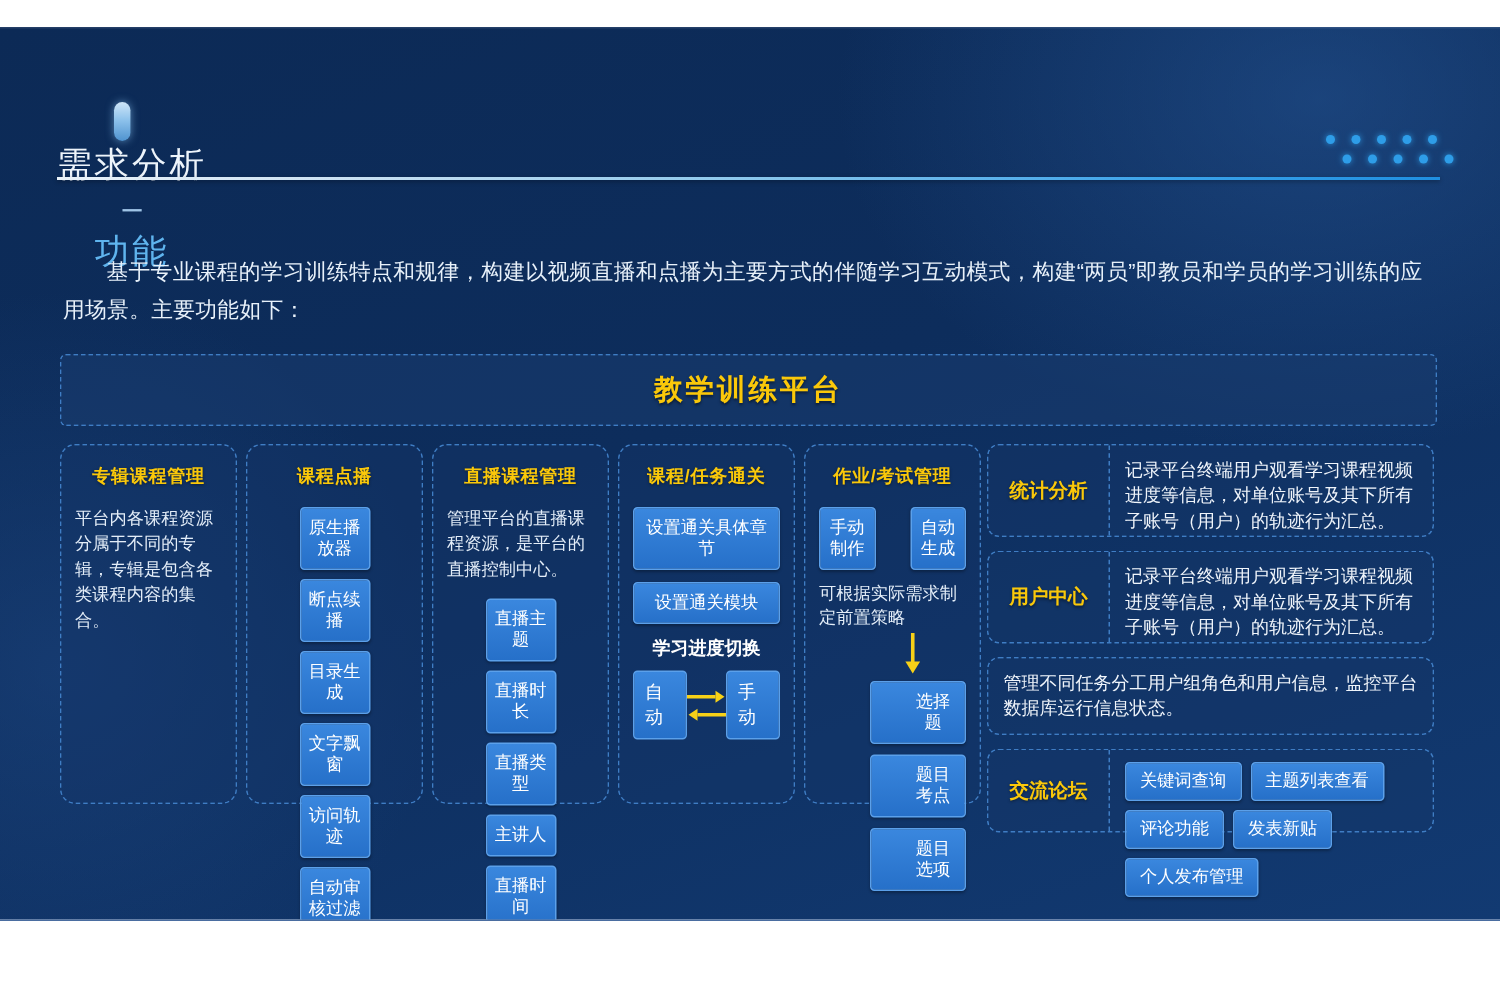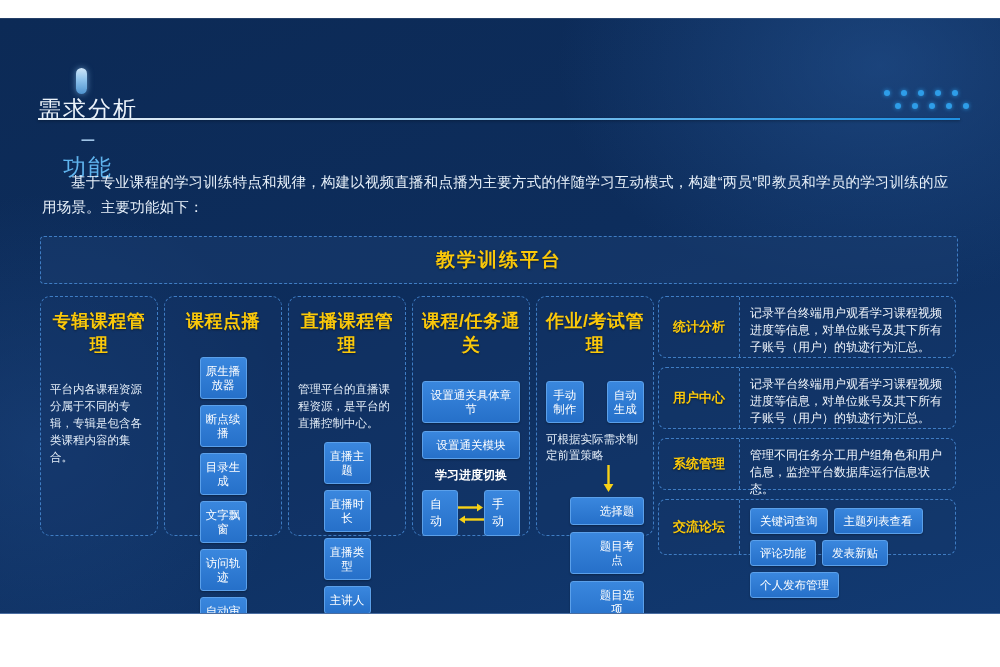--- a/index.html
+++ b/index.html
@@ -58,21 +58,21 @@
   .plat span{font-size:19px;font-weight:bold;color:#fac80a;letter-spacing:2px;
     text-shadow:0 1px 2px rgba(0,0,0,.5);}
 
   
   .cols{position:absolute;left:40px;top:278px;display:flex;gap:6px;}
   .col{
     width:118px;border:1px dashed #3f7dc4;border-radius:10px;
     background:rgba(21,54,104,.45);
     box-sizing:border-box;padding:12px 9px 12px 9px;
   }
-  .col-title{font-size:18px;font-weight:bold;color:#fac80a;text-align:center;margin-bottom:24px;
+  .col-title{font-size:12px;font-weight:bold;color:#fac80a;text-align:center;margin-bottom:12px;
     text-shadow:0 1px 2px rgba(0,0,0,.45);letter-spacing:.5px;}
   .col-desc{font-size:11.5px;line-height:17px;color:#e3edf8;text-align:left;margin-bottom:10px;}
   .chips{display:flex;flex-wrap:wrap;gap:6px;justify-content:center;}
   .chip{
     background:linear-gradient(180deg,#3a87de 0%,#2670c9 100%);
     border:1px solid #5ba0ea;border-radius:3px;
     color:#ffffff;font-size:11.5px;line-height:14px;
     padding:6px 4px;text-align:center;box-sizing:border-box;
     box-shadow:0 1px 2px rgba(0,0,0,.3);
   }
@@ -87,21 +87,21 @@
     border:1px solid #5ba0ea;border-radius:3px;color:#fff;font-size:12px;
     padding:5px 7px;
   }
   .arrows{display:flex;flex-direction:column;gap:3px;align-items:center;width:26px;}
   .arrows svg{display:block;}
 
   .col5 .row2{display:flex;gap:23px;}
   .note{font-size:11.5px;line-height:16px;color:#e3edf8;margin:8px 0 0 0;}
   .down-arrow{display:flex;justify-content:center;margin:2px 0 4px 0;}
   .col5 .stack{display:flex;flex-direction:column;align-items:flex-end;gap:7px;}
-  .stack .chip{width:74px;padding-left:24px;}
+  .stack .chip{width:64px;padding-left:24px;}
 
   
   .right{position:absolute;left:658px;top:278px;width:298px;}
   .rrow{
     border:1px dashed #3f7dc4;border-radius:8px;background:rgba(21,54,104,.42);
     display:flex;align-items:stretch;margin-bottom:9px;box-sizing:border-box;
   }
   .rrow .rlabel{
     width:80px;flex:0 0 80px;display:flex;align-items:center;justify-content:center;
     font-size:13px;font-weight:bold;color:#fac80a;
@@ -231,21 +231,20 @@
     </div>
 
     <div class="rrow" style="height:62px;">
       <div class="rlabel">用户中心</div>
       <div class="rbody">
         <div class="rdesc">记录平台终端用户观看学习课程视频进度等信息，对单位账号及其下所有子账号（用户）的轨迹行为汇总。</div>
       </div>
     </div>
 
     <div class="rrow" style="height:52px;">
-      <div class="rlabel">系统管理</div>
       <div class="rbody">
         <div class="rdesc">管理不同任务分工用户组角色和用户信息，监控平台数据库运行信息状态。</div>
       </div>
     </div>
 
     <div class="rrow" style="height:56px;">
       <div class="rlabel">交流论坛</div>
       <div class="rbody">
         <div class="rchips">
           <div class="chip">关键词查询</div>

